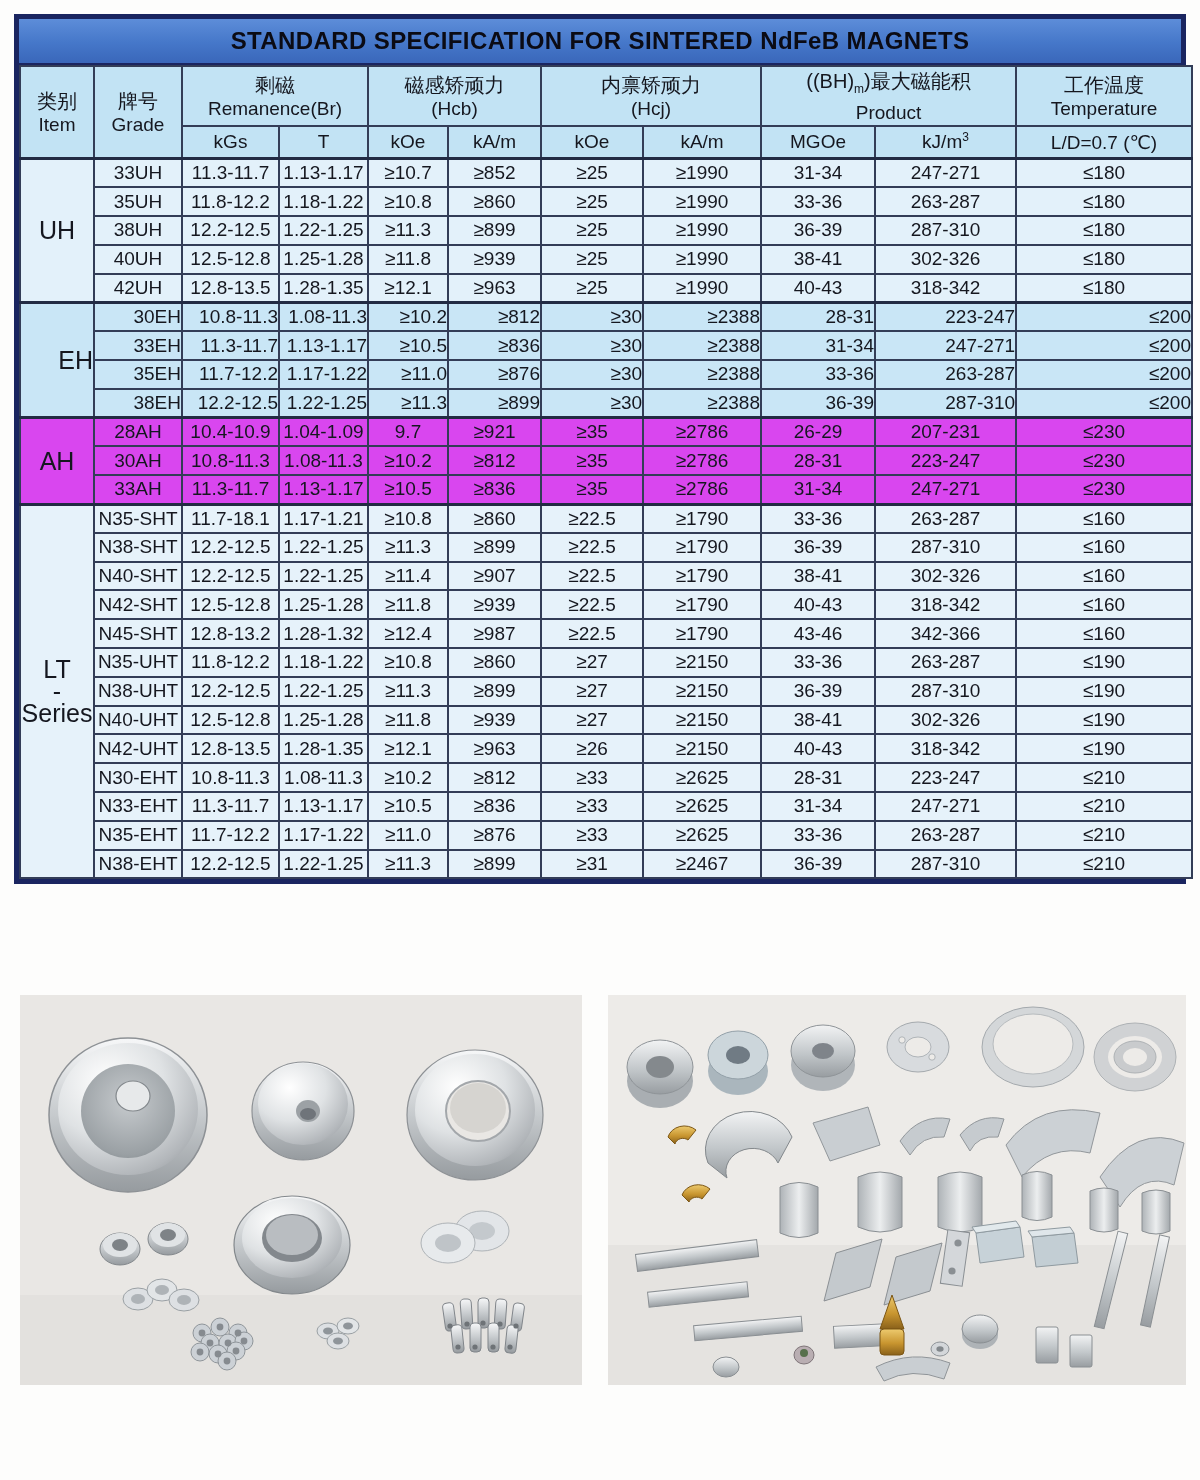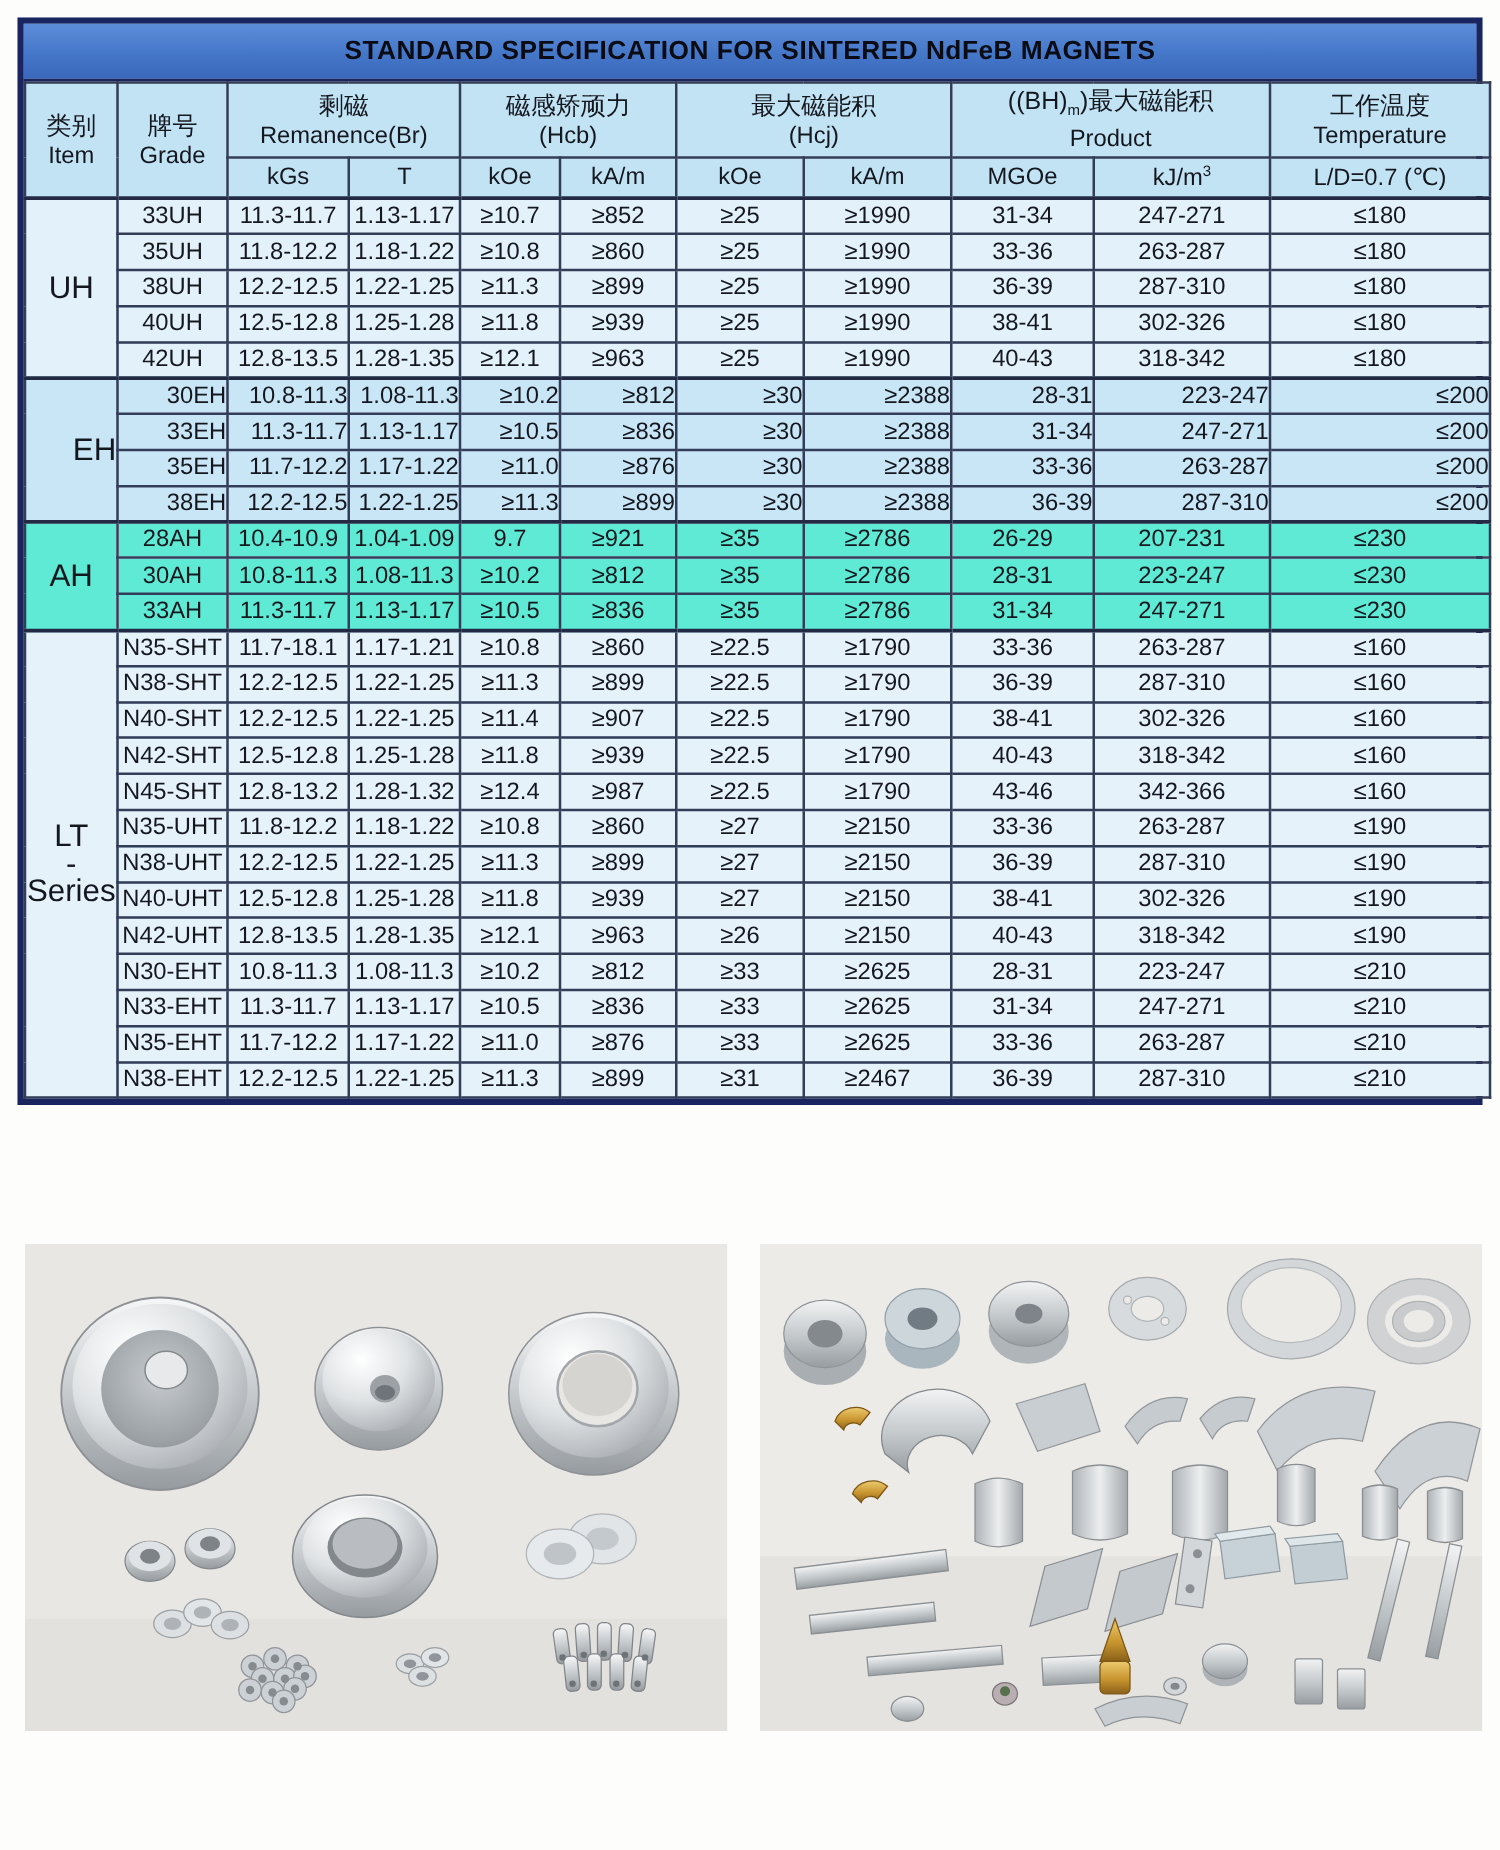--- a/index.html
+++ b/index.html
@@ -8,41 +8,41 @@
     background:#fdfdfc;
     font-family:"Liberation Sans","DejaVu Sans",sans-serif;
     color:#15171f;
   }
   .sheet {
     position:absolute; left:14px; top:14px; width:1172px;
     border:5px solid #1a2560; background:#cfe8f7; box-sizing:border-box;
   }
   .title-bar {
     height:44px; line-height:44px; text-align:center;
-    font-weight:bold; font-size:21px; letter-spacing:.4px; color:#0b0b14;
+    font-weight:bold; font-size:24px; letter-spacing:.4px; color:#0b0b14;
     background:linear-gradient(180deg,#5d8dd9 0%,#4577c9 55%,#3a67ba 100%);
     border-bottom:2px solid #1a2560;
   }
   table.spec { border-collapse:collapse; table-layout:fixed; width:100%; }
   .spec td, .spec th {
     border:2px solid #333d57; text-align:center; vertical-align:middle;
     padding:0; font-size:19px; font-weight:normal; overflow:hidden; white-space:nowrap;
   }
   .spec thead th { background:#c2e3f4; }
   .hdr-zh { font-size:20px; line-height:24px; }
   .hdr-en { font-size:19px; line-height:23px; }
   .units-row th { height:30px;margin-left:20px; }
   .top-hdr-row th { height:58px; }
   .bh-italic { }
   sub { font-size:12px; } sup { font-size:12px; }
   tbody tr { height:28.8px; }
   tbody td { background:#e3f1fa; }
   tr.g-uh td { background:#e3f1fa; }
   tr.g-eh td { background:#c9e6f6;text-align:right; }
-  tr.g-ah td { background:#5eead4;margin-left:48px; }
+  tr.g-ah td { background:#d946ef;margin-left:48px; }
   tr.g-lt td { background:#e6f2fa; }
   tr.group-start td { border-top:3px solid #222b43; }
   td.item-cell { font-size:25px; line-height:22px; }
   .photo {
     position:absolute; top:995px; height:390px; overflow:hidden;
   }
   .photo-left { left:20px;  width:562px; }
   .photo-right{ left:608px; width:578px; }
 </style>
 </head>
@@ -76,21 +76,21 @@
         </th>
         <th colspan="2">
           <div class="hdr-zh">剩磁</div>
           <div class="hdr-en">Remanence(Br)</div>
         </th>
         <th colspan="2">
           <div class="hdr-zh">磁感矫顽力</div>
           <div class="hdr-en">(Hcb)</div>
         </th>
         <th colspan="2">
-          <div class="hdr-zh">最大磁能积</div>
+          <div class="hdr-zh">内禀矫顽力</div>
           <div class="hdr-en">(Hcj)</div>
         </th>
         <th colspan="2">
           <div class="hdr-zh"><span>((</span><span class="bh-italic">BH</span><span>)</span><sub>m</sub><span>)最大磁能积</span></div>
           <div class="hdr-en">Product</div>
         </th>
         <th>
           <div class="hdr-zh">工作温度</div>
           <div class="hdr-en">Temperature</div>
         </th>

